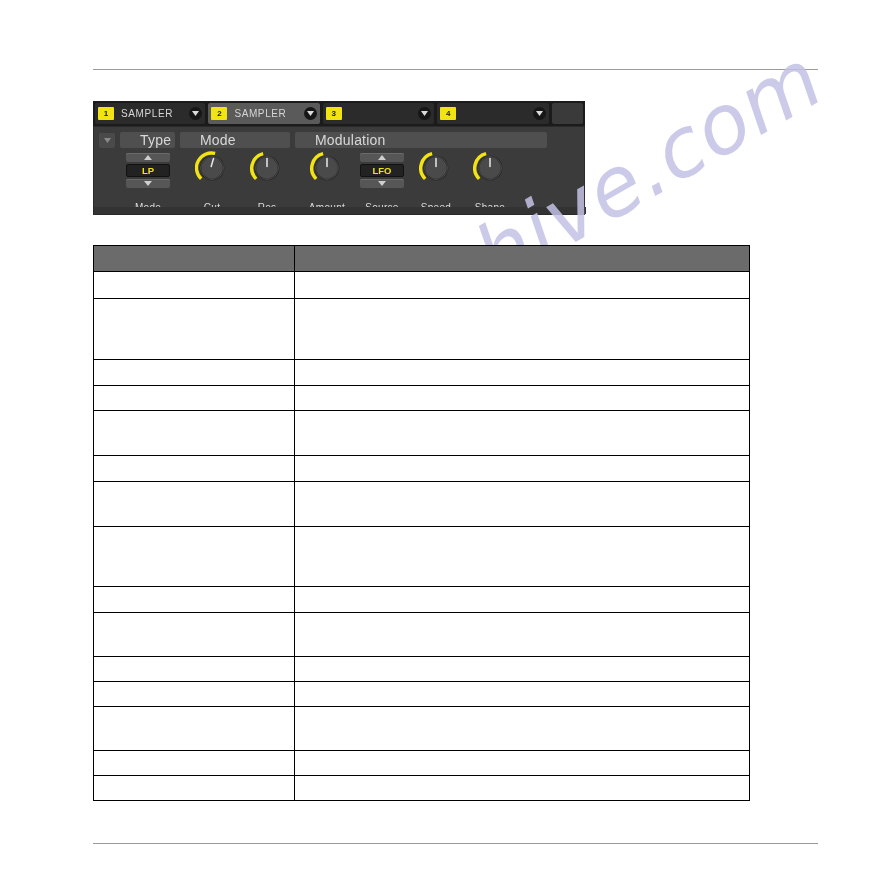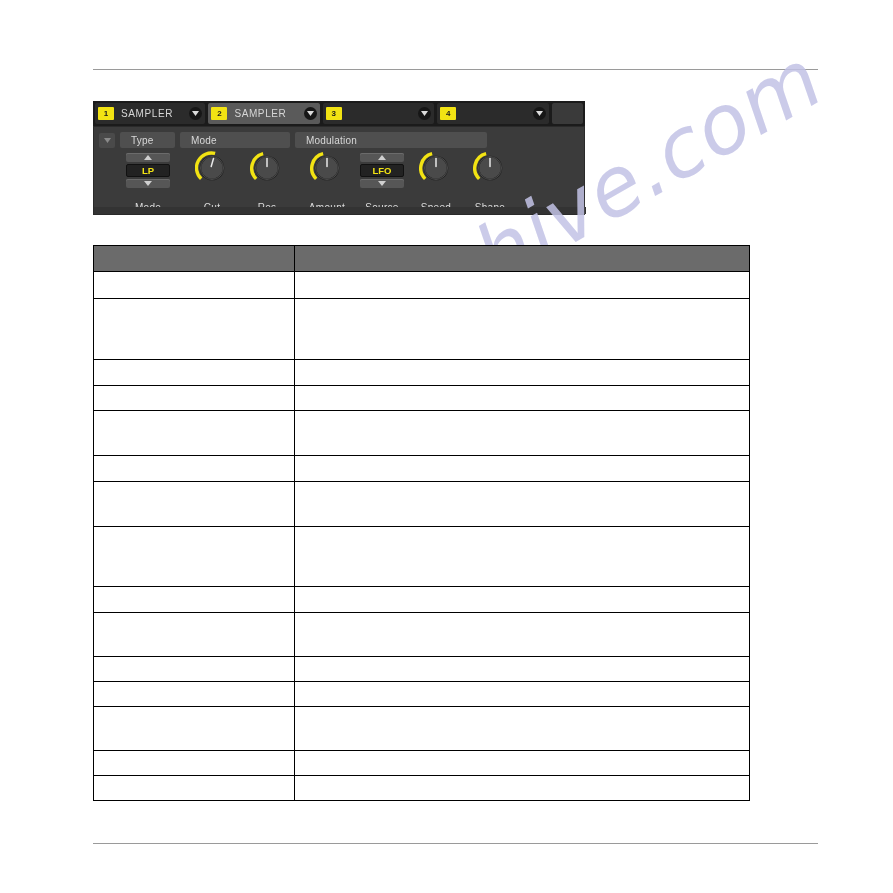--- a/index.html
+++ b/index.html
@@ -173,29 +173,29 @@
     justify-content: center;
     flex: 0 0 auto;
   }
   .sect {
     height: 16px;
     background: #4f4f4f;
     border-radius: 2px;
     margin-left: 5px;
     display: flex;
     align-items: center;
-    padding-left: 11px;
+    padding-left: 20px;
     box-sizing: border-box;
     color: #d8d8d8;
-    font-size: 10px;
+    font-size: 14px;
     letter-spacing: 0.2px;
   }
   .sect-type { width: 55px; }
   .sect-freq { width: 110px; }
-  .sect-mod  { width: 192px; }
+  .sect-mod  { width: 252px; }
 
   
   .controls {
     position: absolute;
     left: 0;
     top: 24px;
     width: 492px;
     height: 62px;
   }
   .ctrl {

